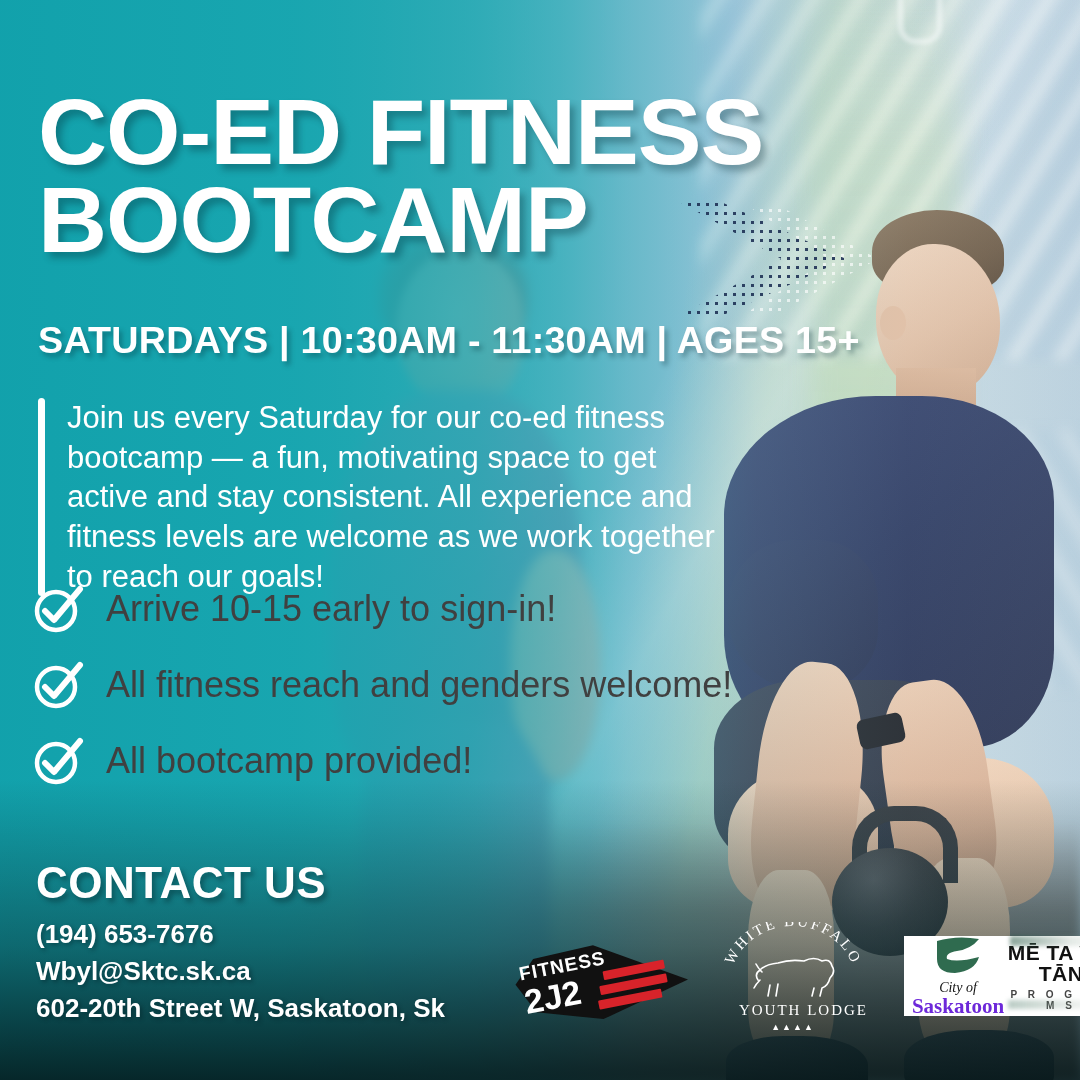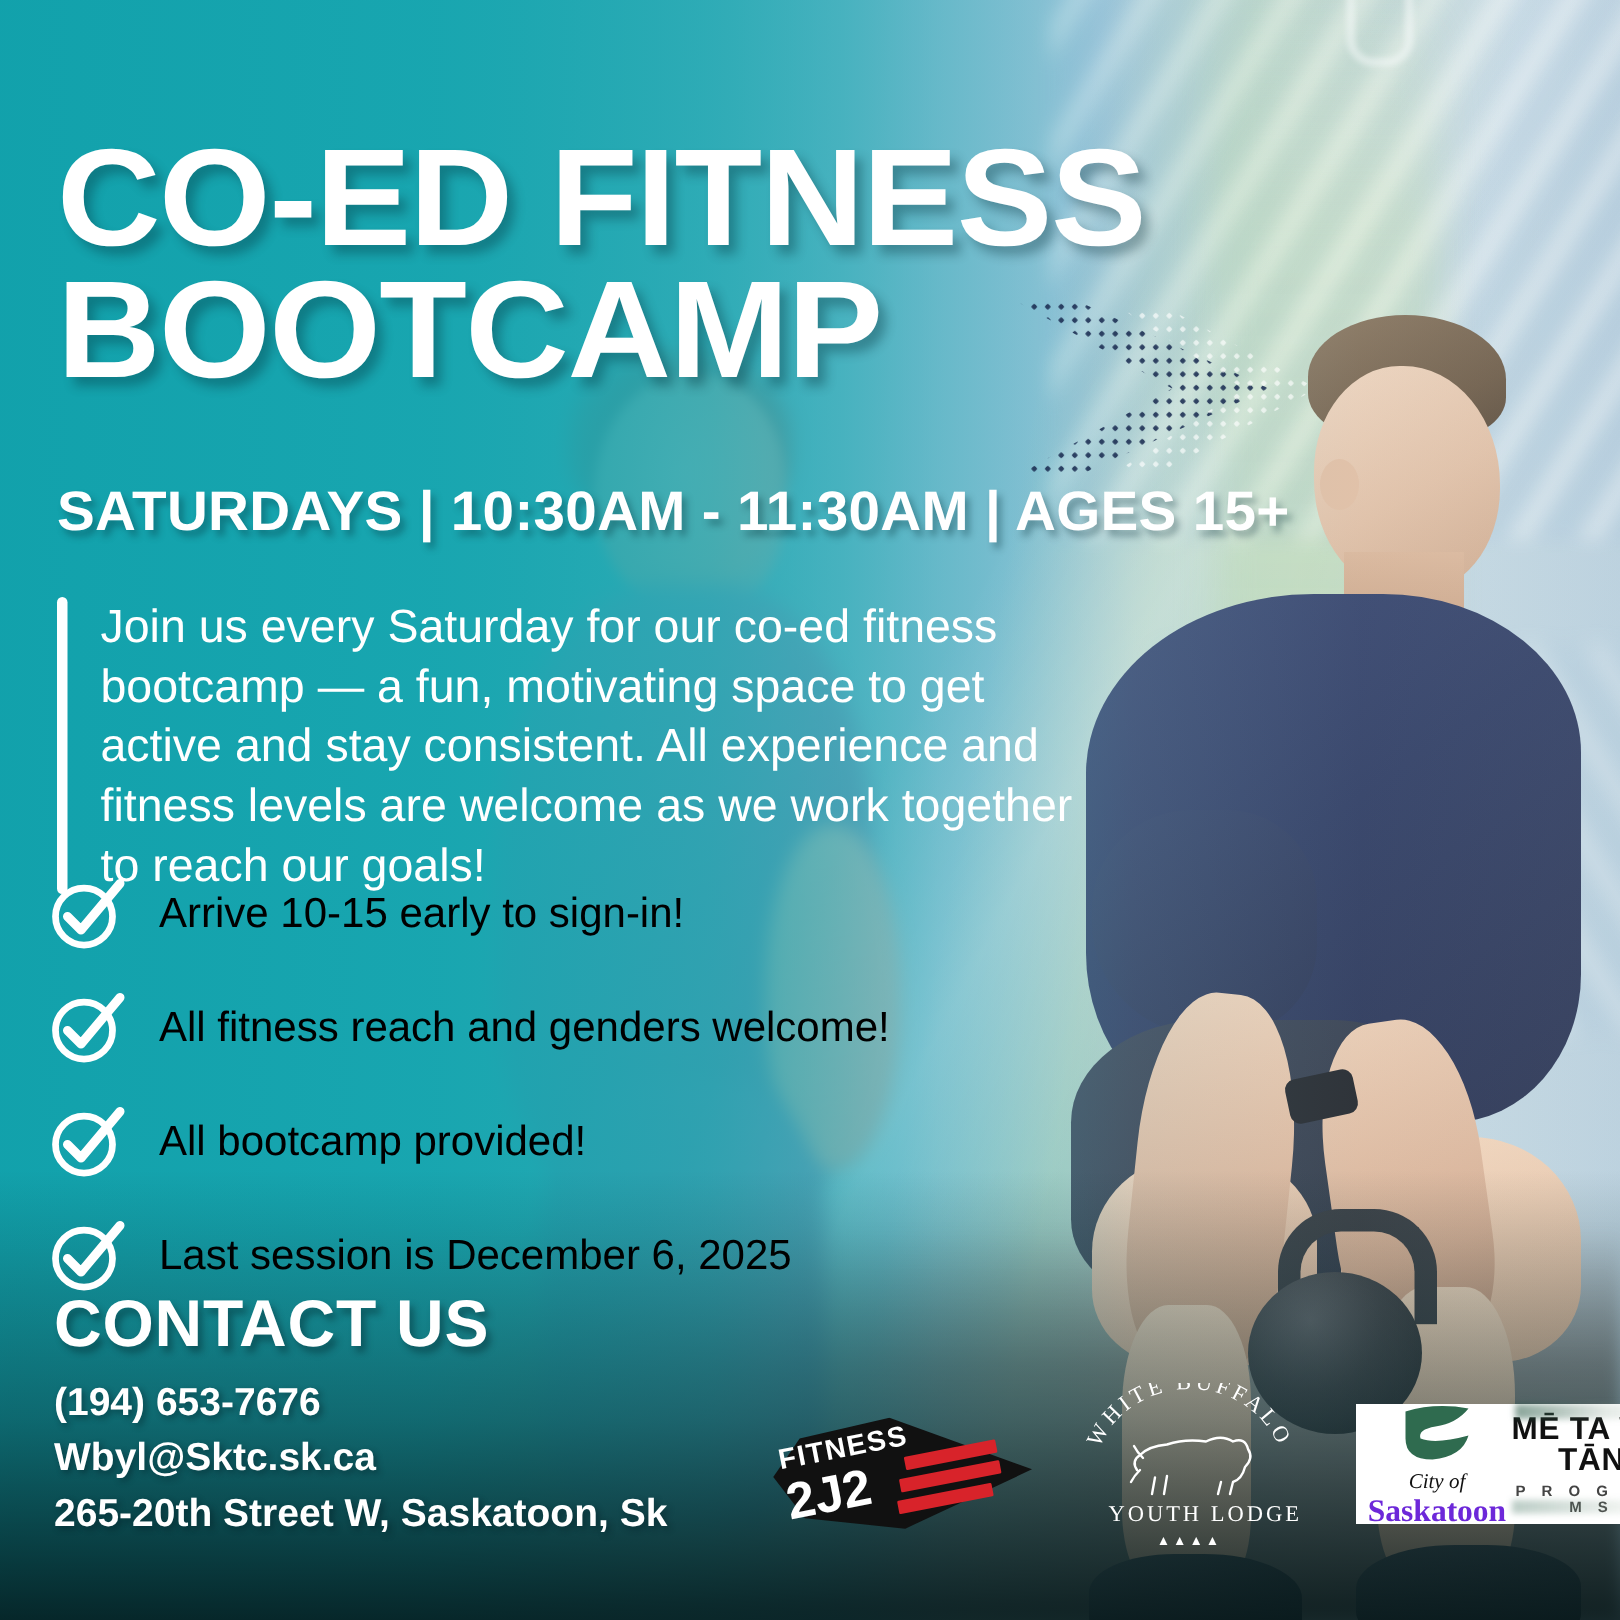--- a/index.html
+++ b/index.html
@@ -250,22 +250,22 @@
     font-size: 31px;
     line-height: 1.28;
     font-weight: 400;
   }
 
   .checklist { position: absolute; left: 32px; top: 578px; width: 740px; }
   .check-row { display: flex; align-items: center; height: 62px; margin-bottom: 14px; }
   .check-icon { width: 52px; height: 52px; flex: 0 0 auto; position: relative; }
   .check-label {
     margin-left: 22px;
-    color: #000000;
-    font-size: 28px;
+    color: #404040;
+    font-size: 36px;
     font-weight: 400;
     white-space: nowrap;
   }
 
   .contact { position: absolute; left: 36px; top: 858px; }
   .contact-title {
     color: #fff; font-size: 44px; font-weight: 700; letter-spacing: .5px;
     text-shadow: 3px 4px 5px rgba(0,30,36,.40);
     margin-bottom: 8px;
   }
@@ -427,37 +427,28 @@
       <div class="check-row">
         <span class="check-icon">
           <svg viewBox="0 0 52 52" width="52" height="52">
             <circle cx="24" cy="28" r="19" fill="none" stroke="#ffffff" stroke-width="4.5"></circle>
             <path d="M13 28 L22 37 L48 6" fill="none" stroke="#ffffff" stroke-width="6" stroke-linecap="round" stroke-linejoin="round"></path>
           </svg>
         </span>
         <span class="check-label">All bootcamp provided!</span>
       </div>
 
-      <div class="check-row">
-        <span class="check-icon">
-          <svg viewBox="0 0 52 52" width="52" height="52">
-            <circle cx="24" cy="28" r="19" fill="none" stroke="#ffffff" stroke-width="4.5"></circle>
-            <path d="M13 28 L22 37 L48 6" fill="none" stroke="#ffffff" stroke-width="6" stroke-linecap="round" stroke-linejoin="round"></path>
-          </svg>
-        </span>
-        <span class="check-label">Last session is December 6, 2025</span>
-      </div>
 
     </div>
 
     <div class="contact">
       <div class="contact-title">CONTACT US</div>
       <div class="contact-line">(194) 653-7676</div>
       <div class="contact-line">Wbyl@Sktc.sk.ca</div>
-      <div class="contact-line">265-20th Street W, Saskatoon, Sk</div>
+      <div class="contact-line">602-20th Street W, Saskatoon, Sk</div>
     </div>
 
     <div class="logos">
 
       <div class="logo-f2j2">
         <div class="arrowhead"></div>
         <div class="f2j2-text">
           <span class="t1">FITNESS</span>
           <span class="t2">2J2</span>
         </div>

